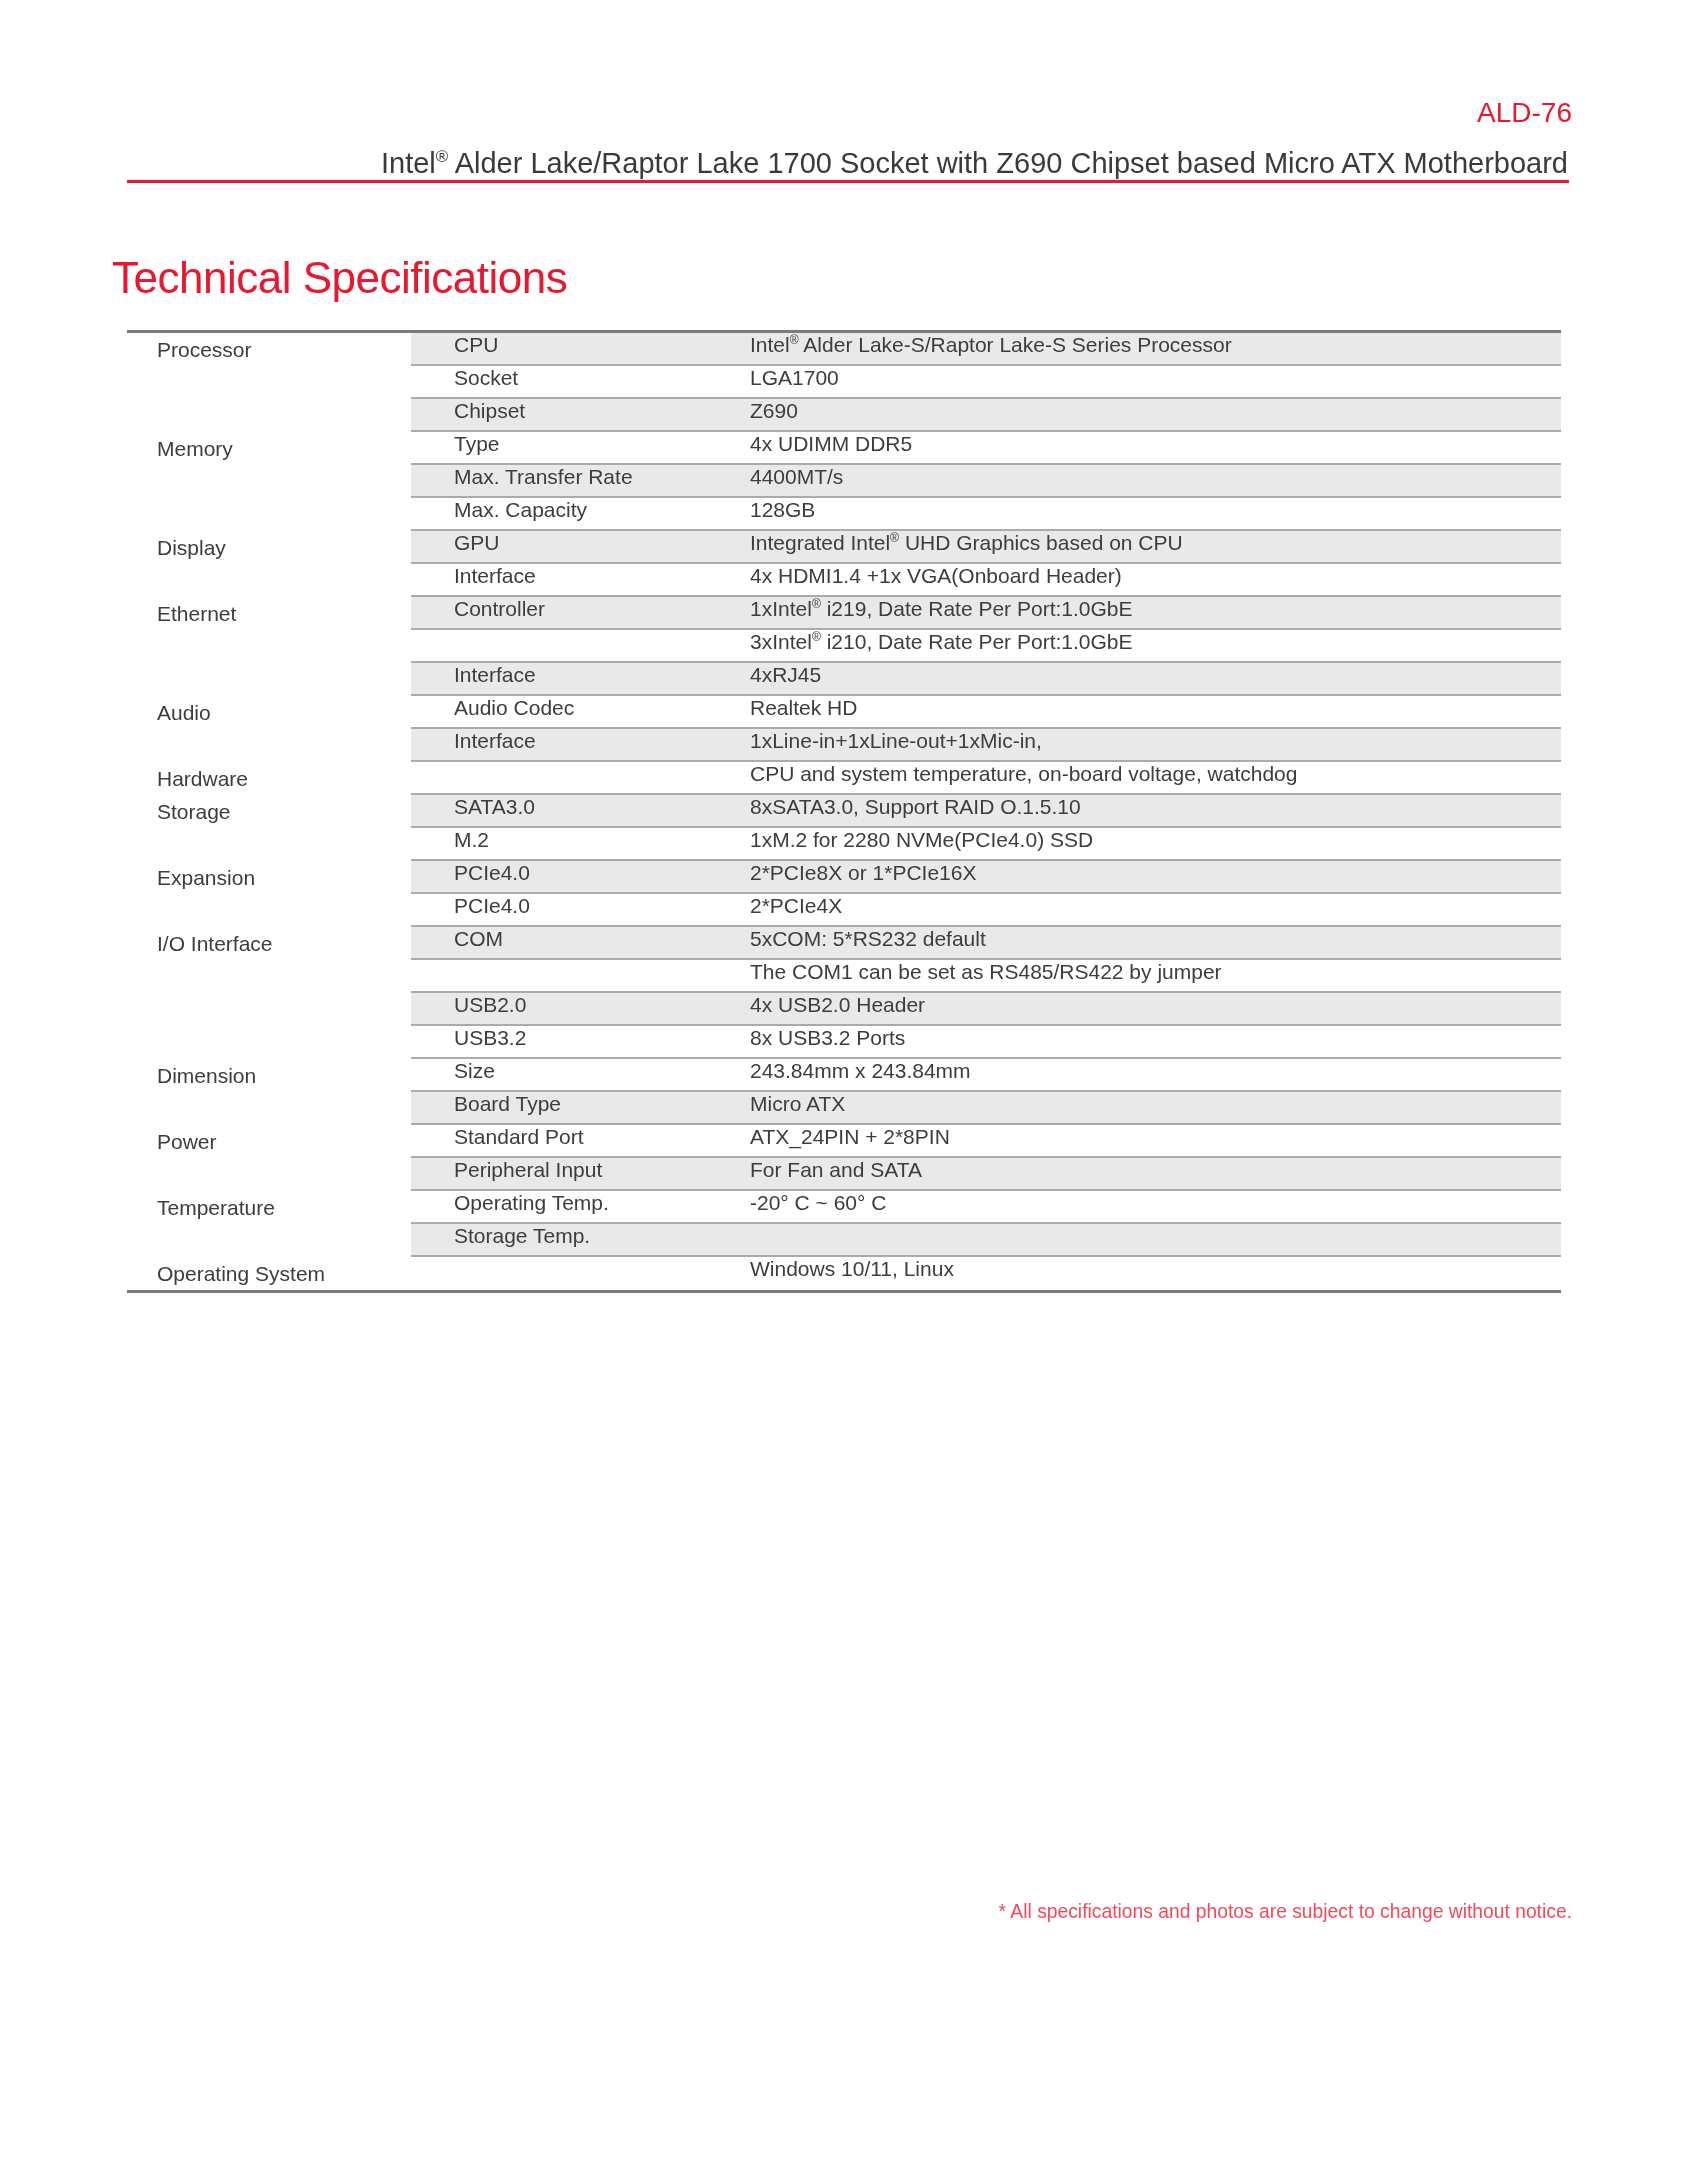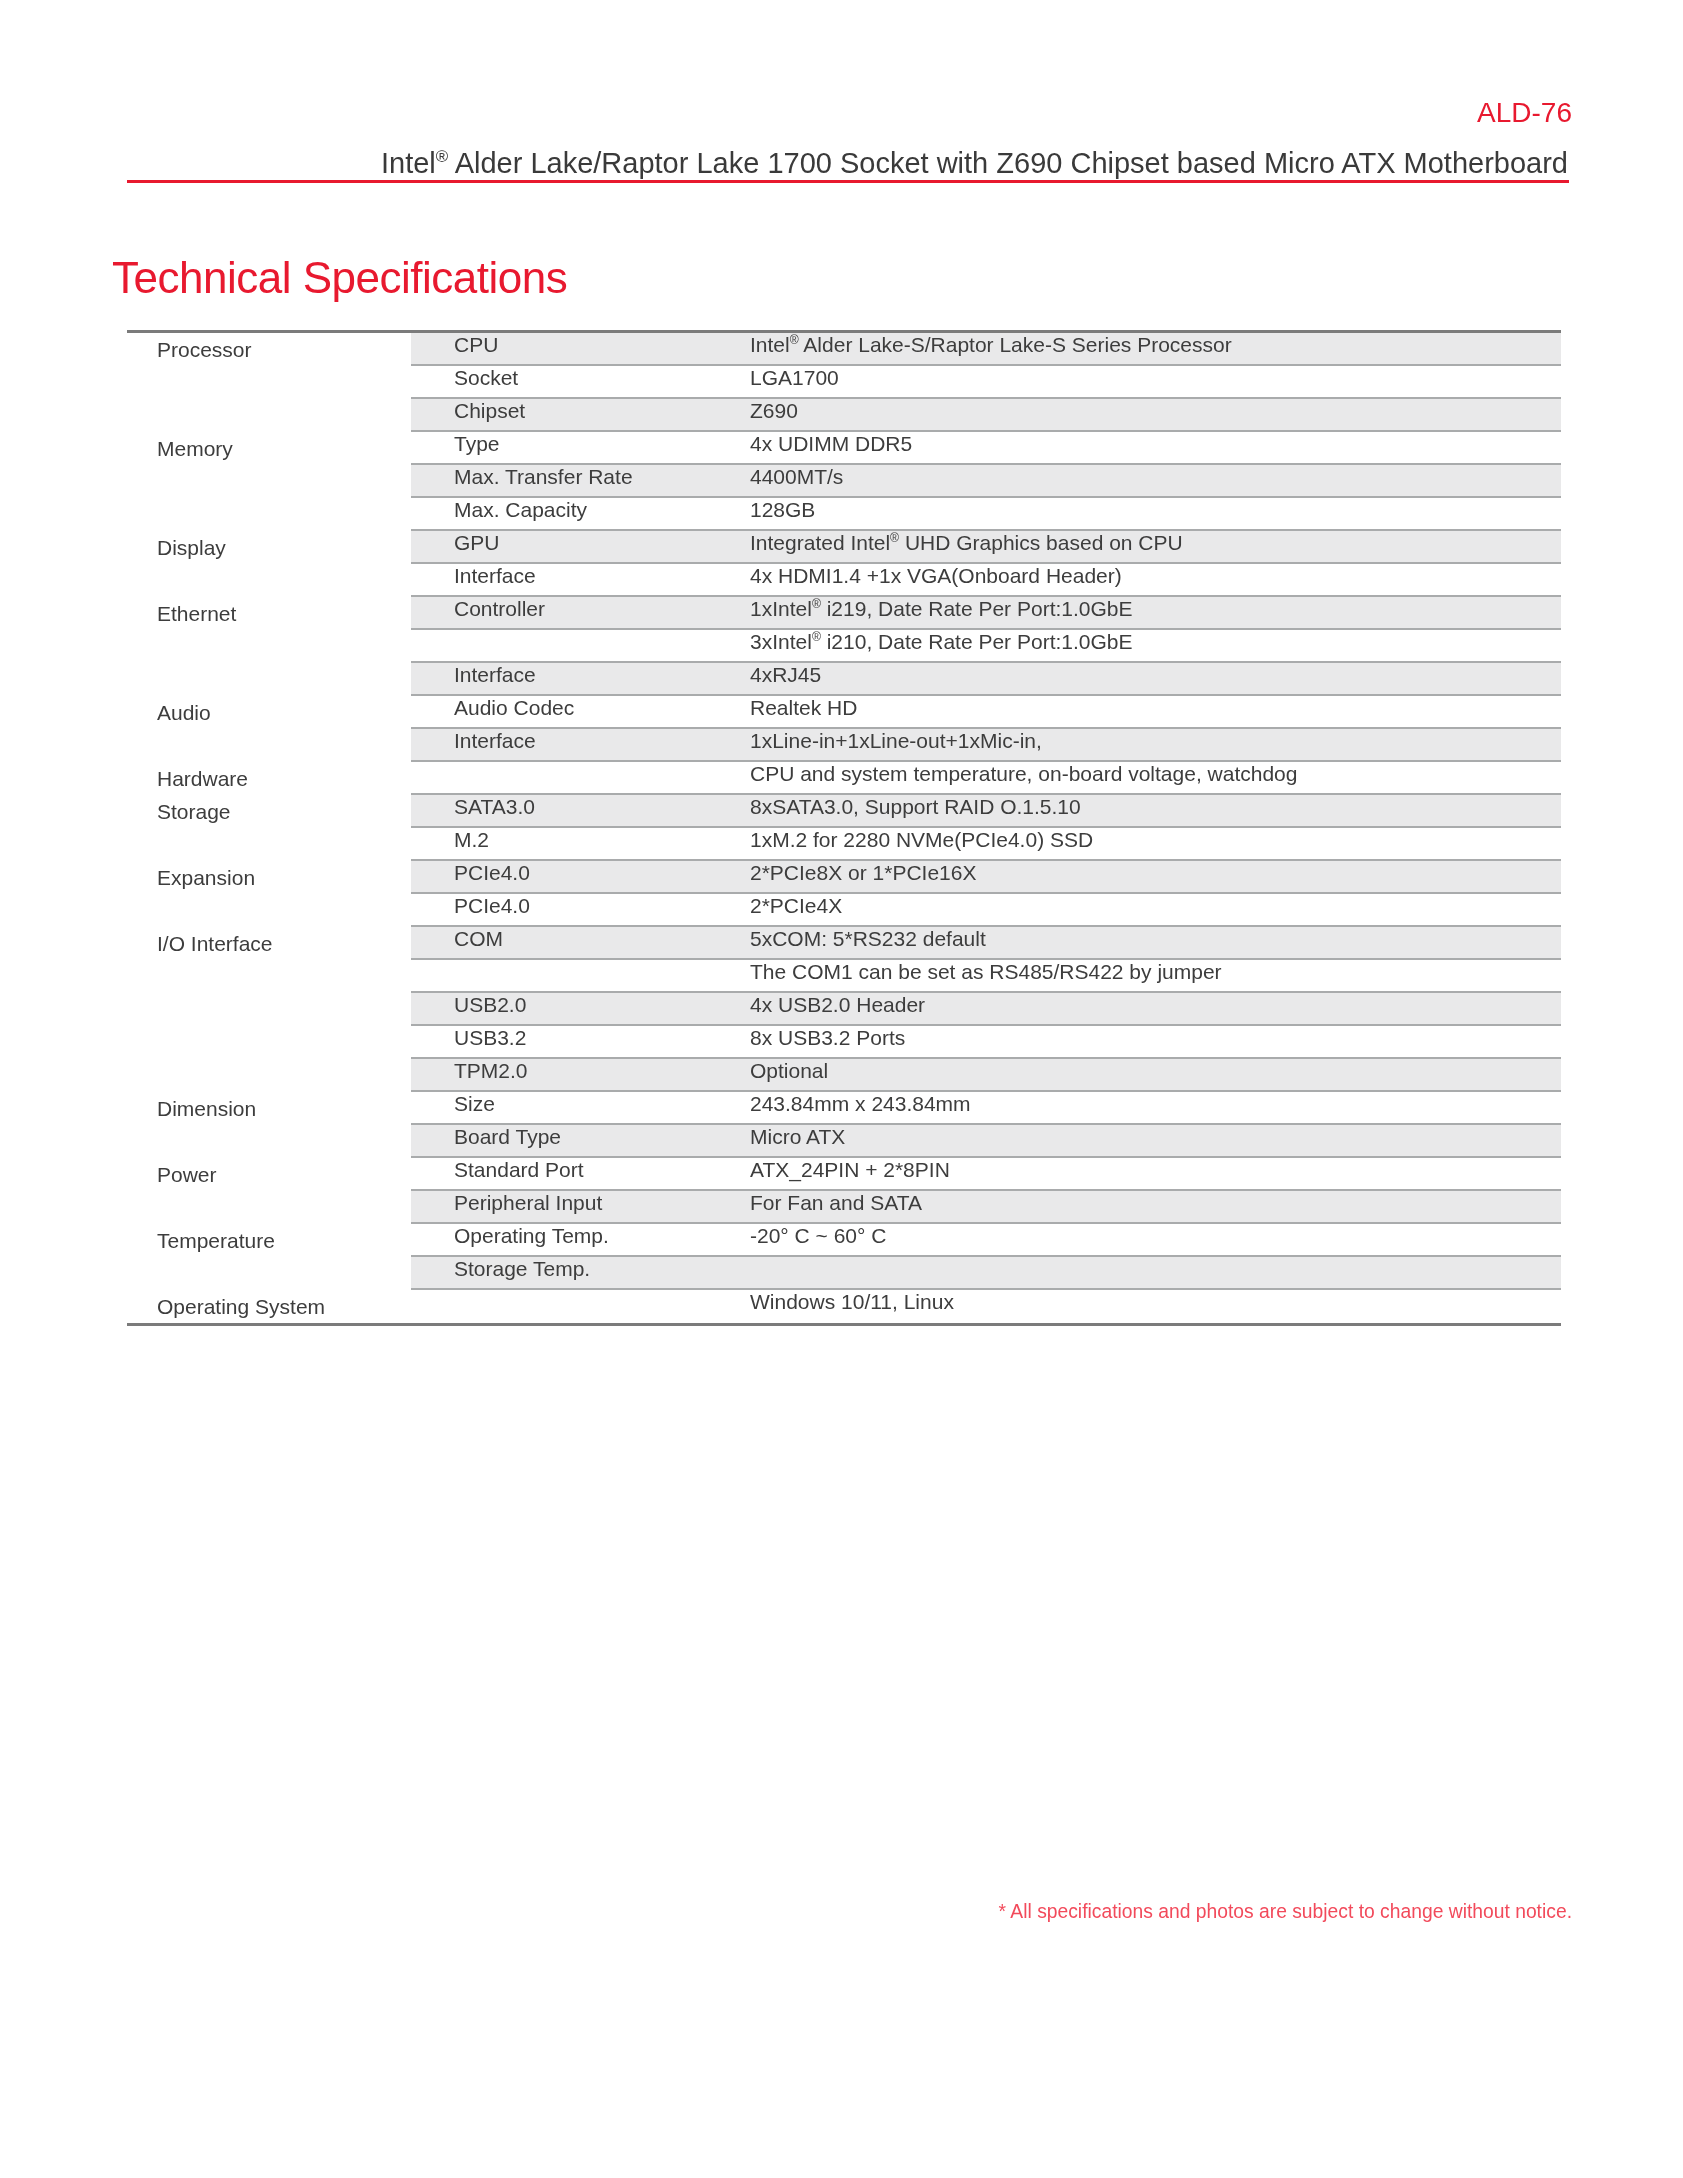--- a/index.html
+++ b/index.html
@@ -262,27 +262,20 @@
             <div class="val">4x USB2.0 Header</div>
           </div>
         </div>
         <div class="row">
           <div class="cat"></div>
           <div class="right">
             <div class="lbl">USB3.2</div>
             <div class="val">8x USB3.2 Ports</div>
           </div>
         </div>
-        <div class="row shaded">
-          <div class="cat"></div>
-          <div class="right">
-            <div class="lbl">TPM2.0</div>
-            <div class="val">Optional</div>
-          </div>
-        </div>
         <div class="row">
           <div class="cat">Dimension</div>
           <div class="right">
             <div class="lbl">Size</div>
             <div class="val">243.84mm x 243.84mm</div>
           </div>
         </div>
         <div class="row shaded">
           <div class="cat"></div>
           <div class="right">

